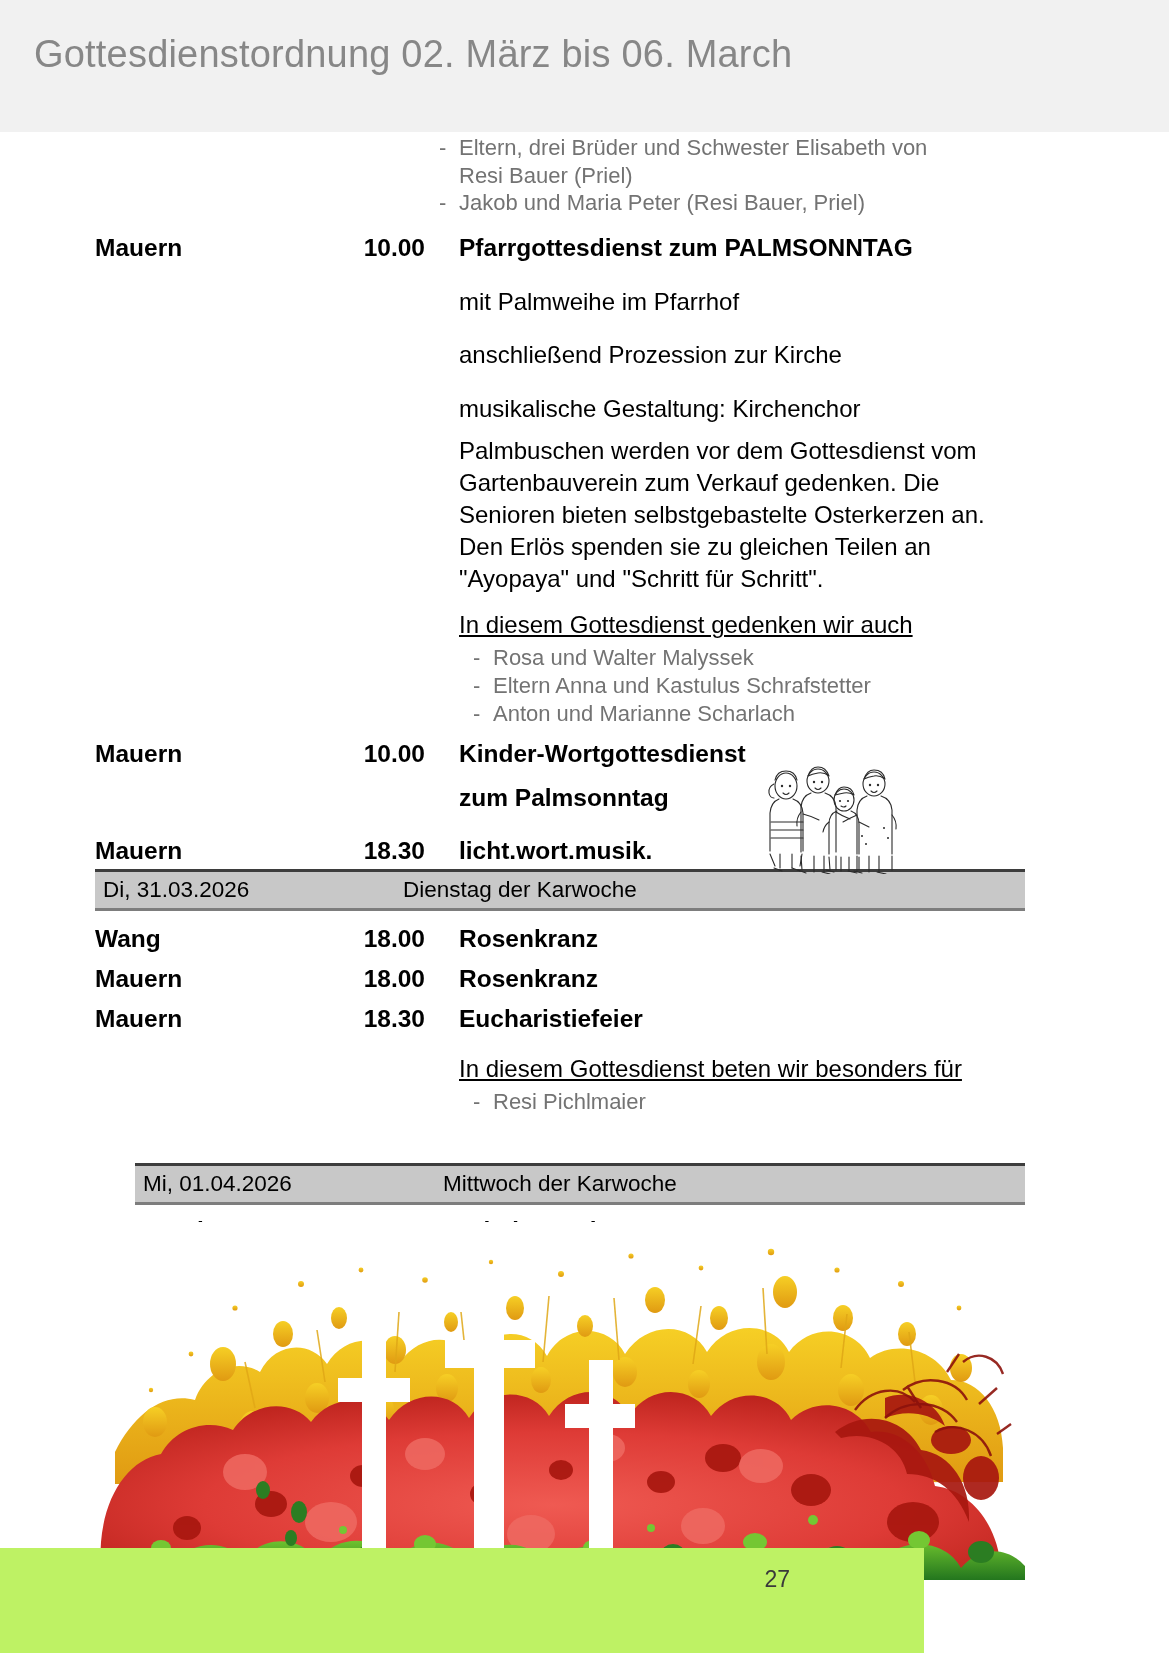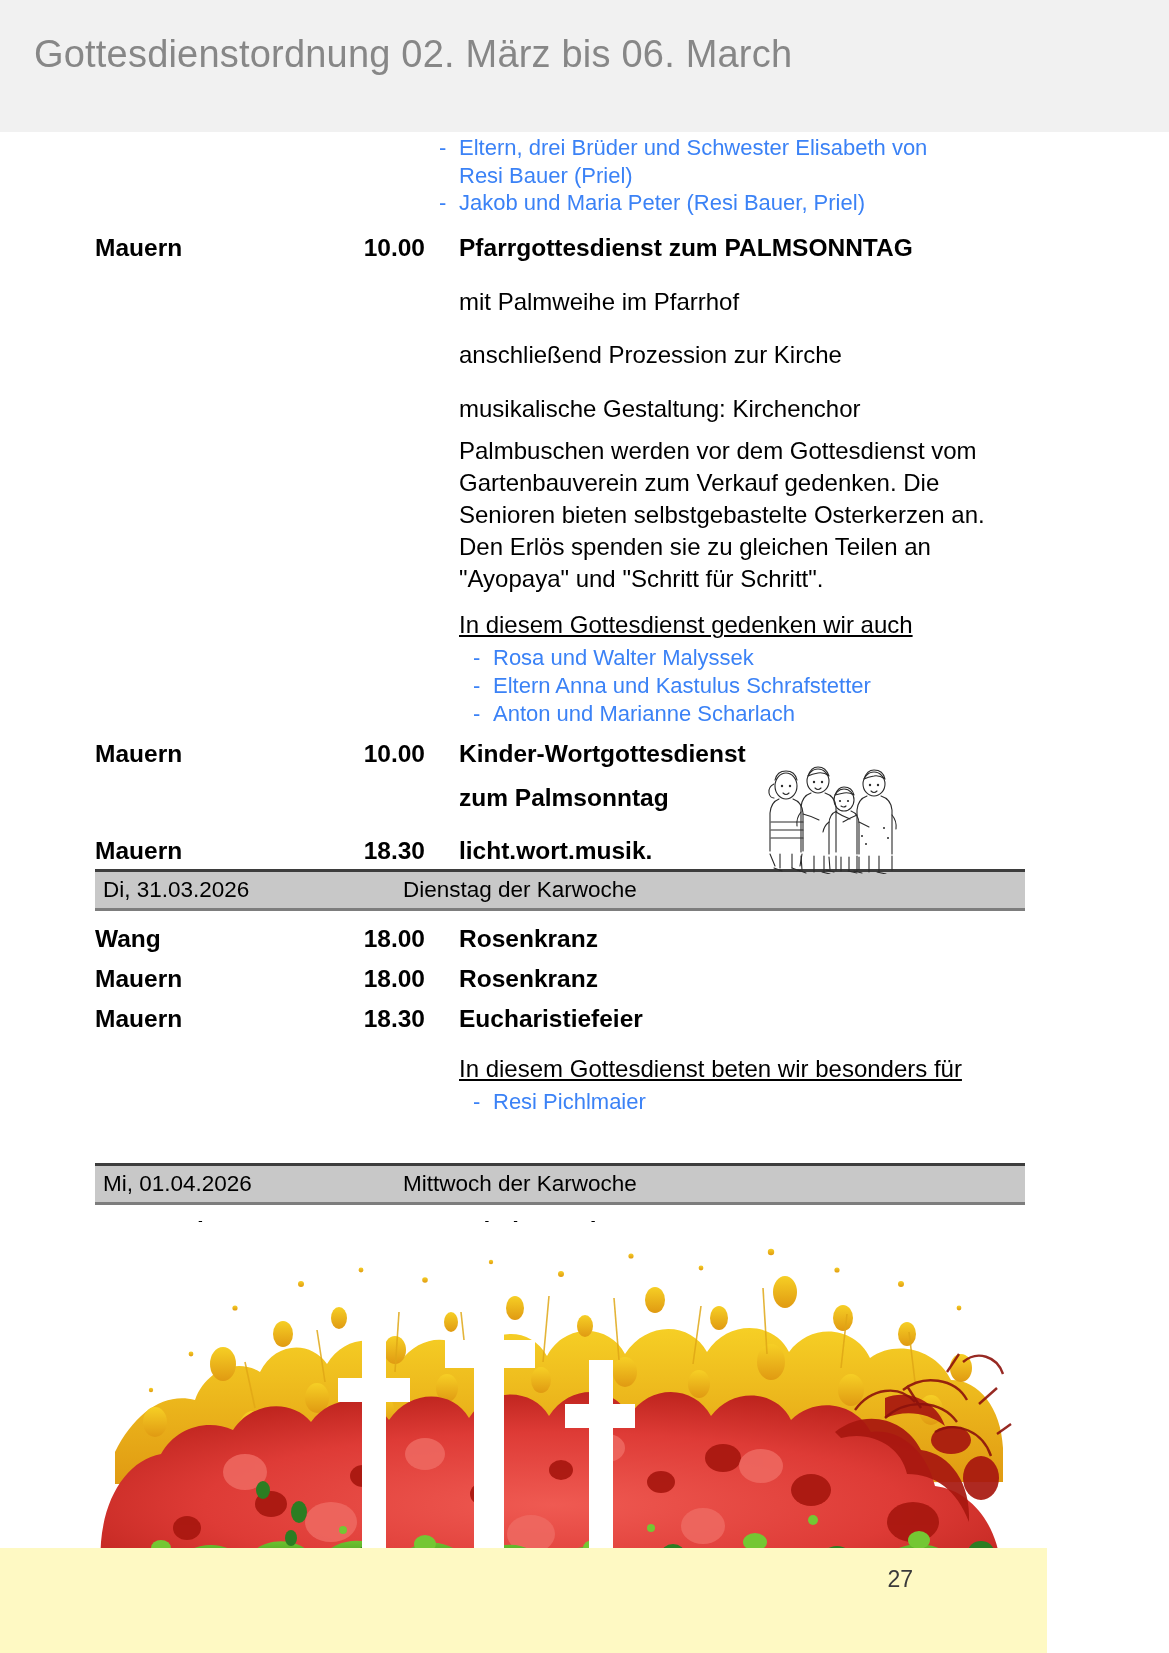--- a/index.html
+++ b/index.html
@@ -33,23 +33,23 @@
     color: #878787;
     letter-spacing: 0.2px;
     white-space: nowrap;
   }
 
   
   .footer-band {
     position: absolute;
     left: 0;
     top: 1548px;
-    width: 1047px;
+    width: 924px;
     height: 105px;
-    background: #fef9c3;
+    background: #bef264;
   }
   .page-number {
     position: absolute;
     right: 134px;
     top: 18px;
     font-size: 23px;
     color: #3a3a3a;
   }
 
   
@@ -127,21 +127,21 @@
     margin-top: 7px;
     display: inline-block;
   }
   .dash-list {
     list-style: none;
     margin: 2px 0 0 0;
     padding: 0;
   }
   .dash-list li {
     font-size: 22px;
-    color: #3b82f6;
+    color: #737373;
     line-height: 1.26;
     padding-left: 34px;
     position: relative;
     max-width: 600px;
   }
   .dash-list li::before {
     content: "-";
     position: absolute;
     left: 14px;
     top: 0;
@@ -289,21 +289,21 @@
         <div class="svc-title">Eucharistiefeier</div>
         <div style="margin-top:8px;">
           <span class="svc-underline">In diesem Gottesdienst beten wir besonders für</span>
         </div>
         <ul class="dash-list">
           <li><span>Resi Pichlmaier</span></li>
         </ul>
       </div>
     </div>
 
-    <div class="date-bar" style="margin-top:47px;">
+    <div class="date-bar" style="margin-top:47px;margin-left:40px;">
       <div class="date-text">Mi, 01.04.2026</div>
       <div class="date-desc">Mittwoch der Karwoche</div>
     </div>
 
     <div class="row" style="margin-top:8px;">
       <div class="col-place">Hörgertshausen</div>
       <div class="col-time">17.00</div>
       <div class="col-body">
         <div class="svc-title">Friedensgebet</div>
       </div>

